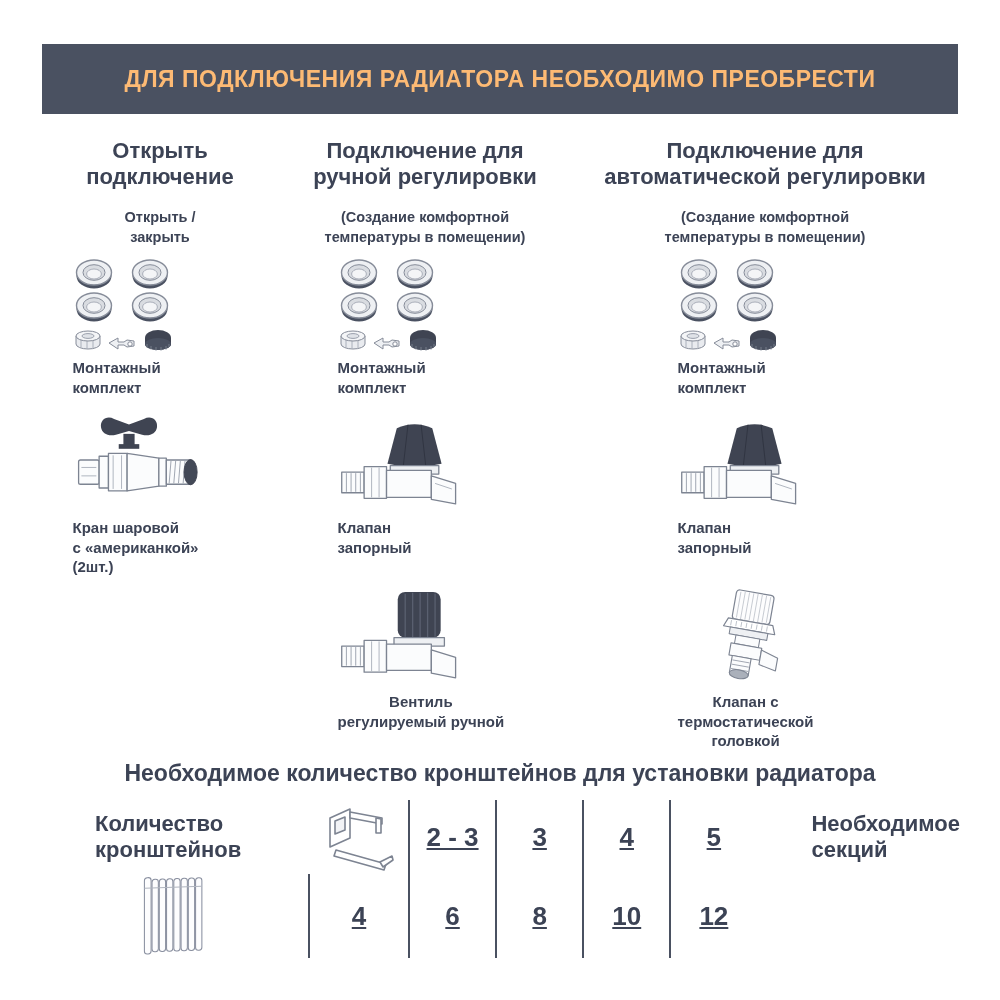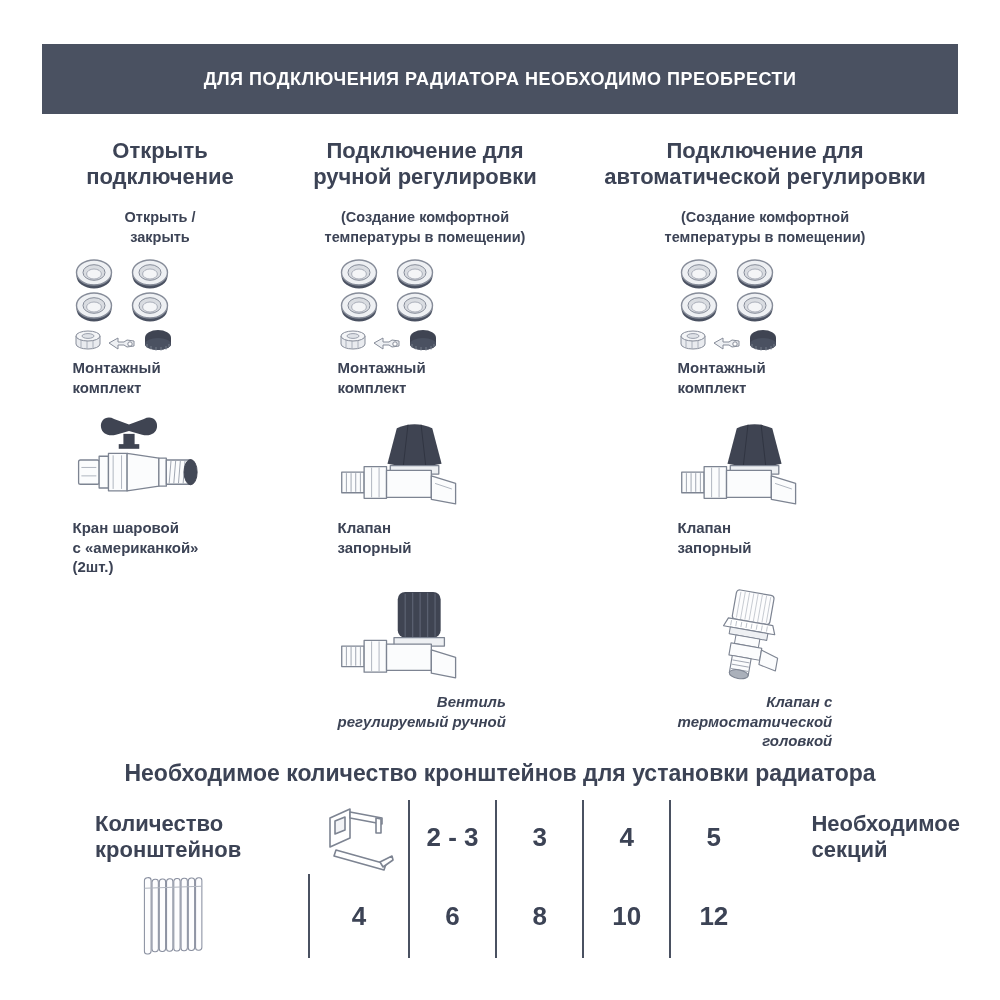--- a/index.html
+++ b/index.html
@@ -5,21 +5,21 @@
   html,body{margin:0;padding:0;background:#fff;}
   .page{
     position:relative;width:1000px;height:1000px;background:#ffffff;
     font-family:"Liberation Sans",sans-serif;color:#3c4355;overflow:hidden;
   }
   .topbar{
     position:absolute;left:42px;right:42px;top:44px;height:70px;
     background:#4a5161;display:flex;align-items:center;justify-content:center;
   }
   .topbar .t{
-    color:#ffffff;font-size:18px;font-weight:bold;letter-spacing:.5px;
+    color:#fdba74;font-size:23px;font-weight:bold;letter-spacing:.5px;
   }
   .cols{
     position:absolute;left:40px;top:138px;width:920px;display:flex;
   }
   .col{display:flex;flex-direction:column;align-items:center;}
   .col1{width:240px;}
   .col2{width:290px;}
   .col3{width:390px;}
   .preline{white-space:pre-line;}
   .col-title{
@@ -27,37 +27,37 @@
   }
   .col-sub{
     height:50px;font-size:14.5px;line-height:1.35;font-weight:bold;text-align:center;margin-top:8px;
   }
   .inner{width:175px;display:flex;flex-direction:column;align-items:flex-start;}
   .slot-kit{height:100px;}
   .slot-kitcap{height:56px;font-size:15px;line-height:1.3;font-weight:bold;text-align:left;}
   .slot-v1{height:104px;display:flex;align-items:flex-start;}
   .slot-v1cap{height:68px;font-size:15px;line-height:1.3;font-weight:bold;text-align:left;}
   .slot-v2{height:106px;display:flex;align-items:flex-start;}
-  .slot-v2cap{font-size:15px;line-height:1.3;font-weight:bold;text-align:right;font-style:italic;}
+  .slot-v2cap{font-size:15px;line-height:1.3;font-weight:bold;text-align:center;}
   .bottom-title{
     position:absolute;left:40px;right:40px;top:752px;
     text-align:center;font-size:23px;font-weight:bold;margin-top:8px;
   }
   .btable{
     position:absolute;left:40px;top:800px;width:920px;height:156px;
     display:grid;grid-template-columns:268px 100px repeat(5,1fr);
     grid-template-rows:1fr 1fr;
   }
   .bt-label{
     display:flex;align-items:center;font-size:22px;font-weight:bold;padding-left:55px;
   }
   .bt-icon{display:flex;align-items:center;justify-content:center;}
   .bt-val{
     display:flex;align-items:center;justify-content:center;
-    font-size:26px;font-weight:bold;border-left:2px solid #4a5161;
+    font-size:26px;font-weight:bold;border-left:2px solid #4a5161;text-decoration:underline;
   }
   svg{display:block;}
 </style>
 </head>
 <body>
 
 <svg width="0" height="0" aria-hidden="true">
   <defs>
     <g id="ring">
       <ellipse cx="19" cy="18" rx="17.5" ry="12.5" fill="#4a5161"></ellipse>

